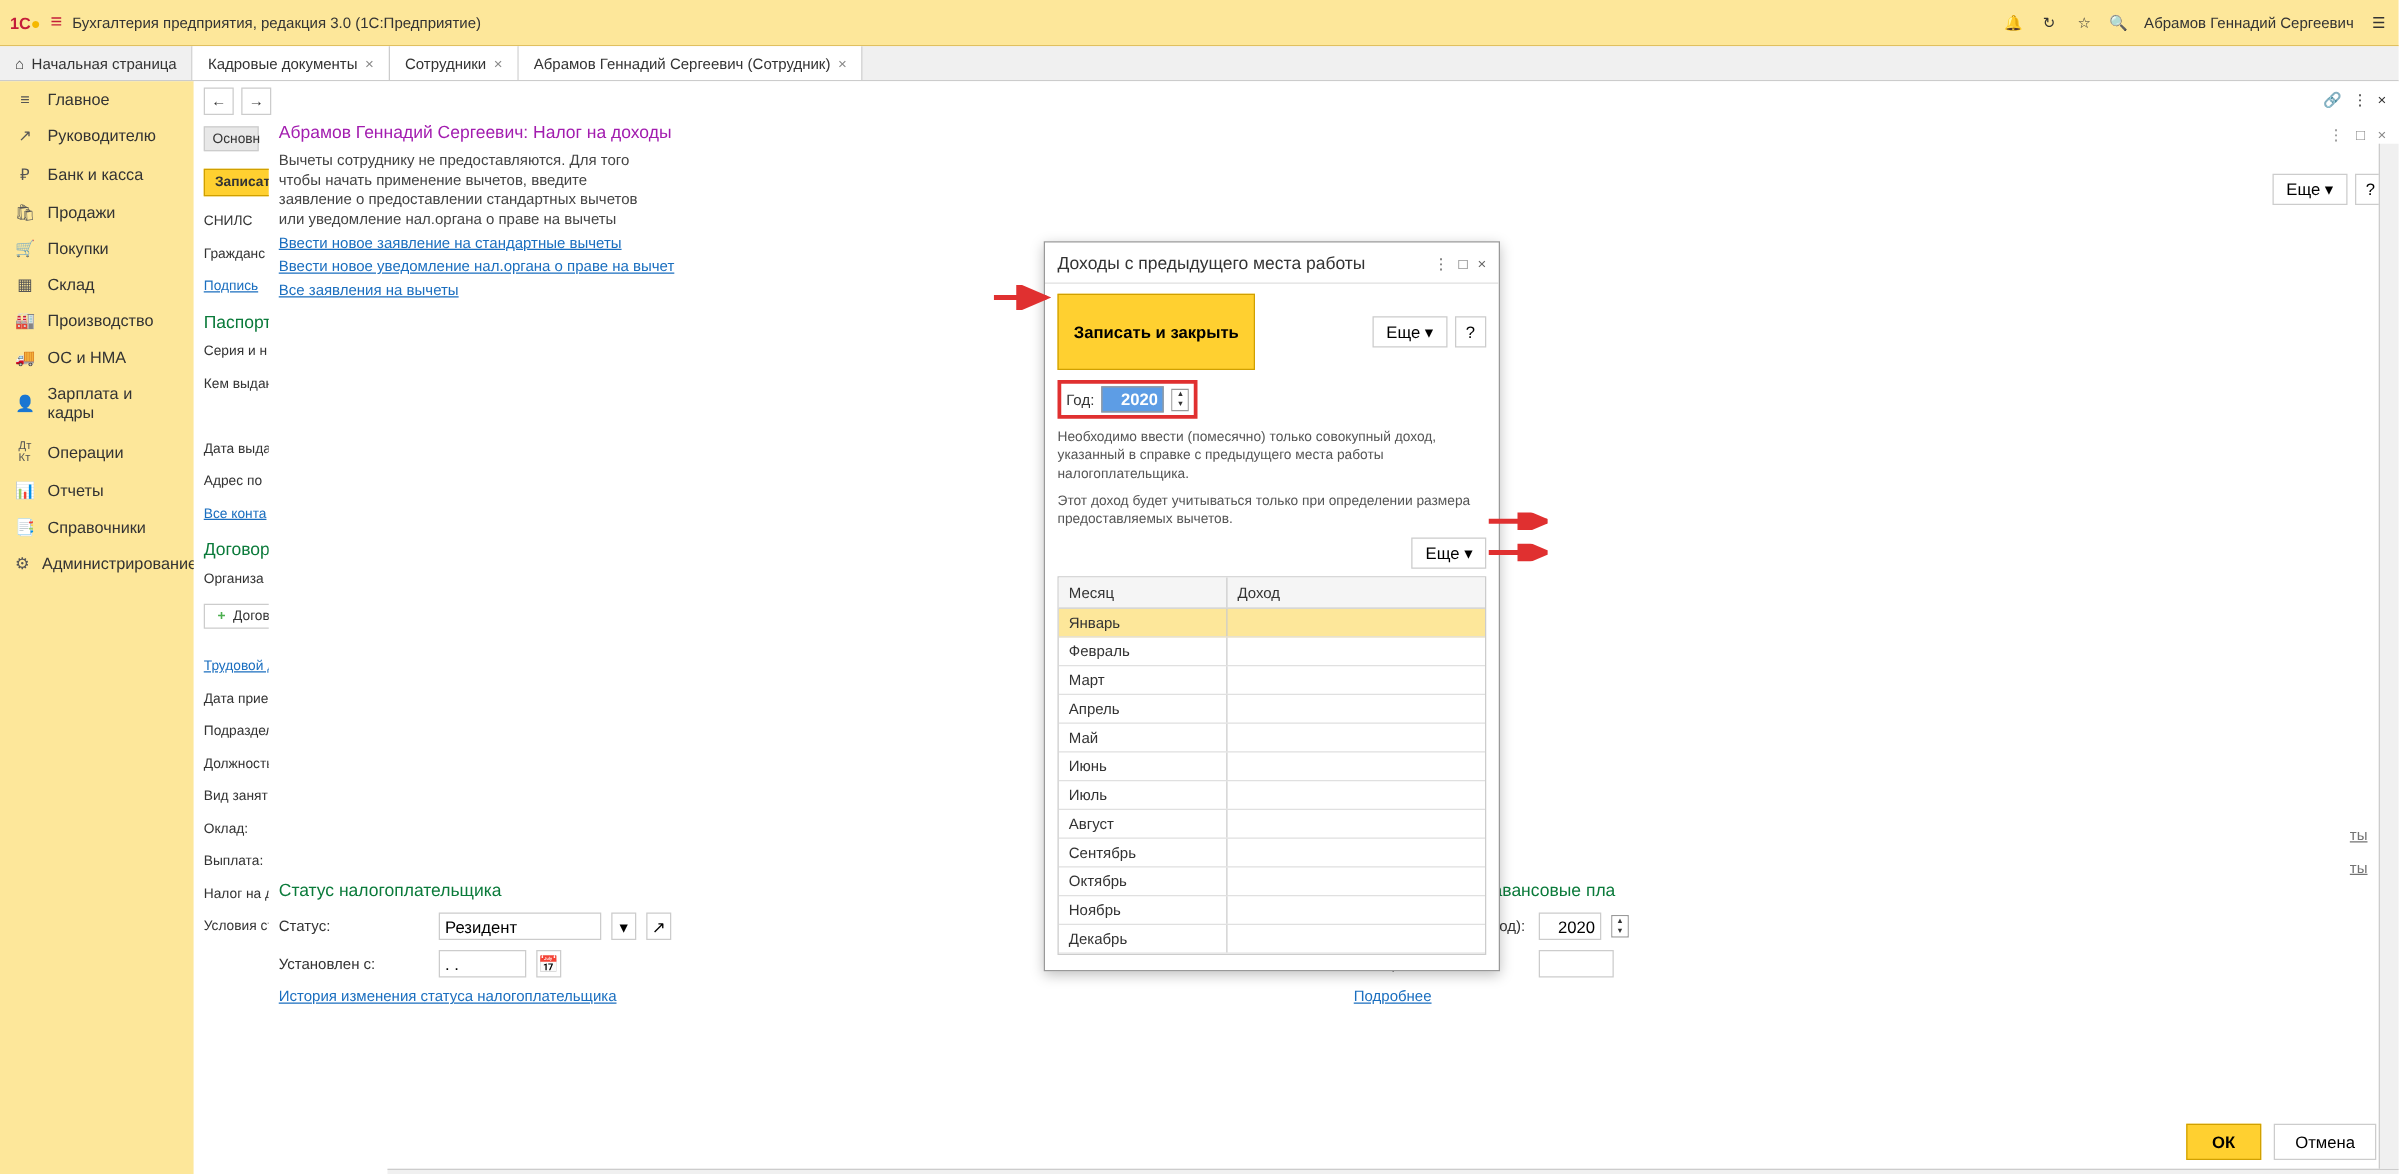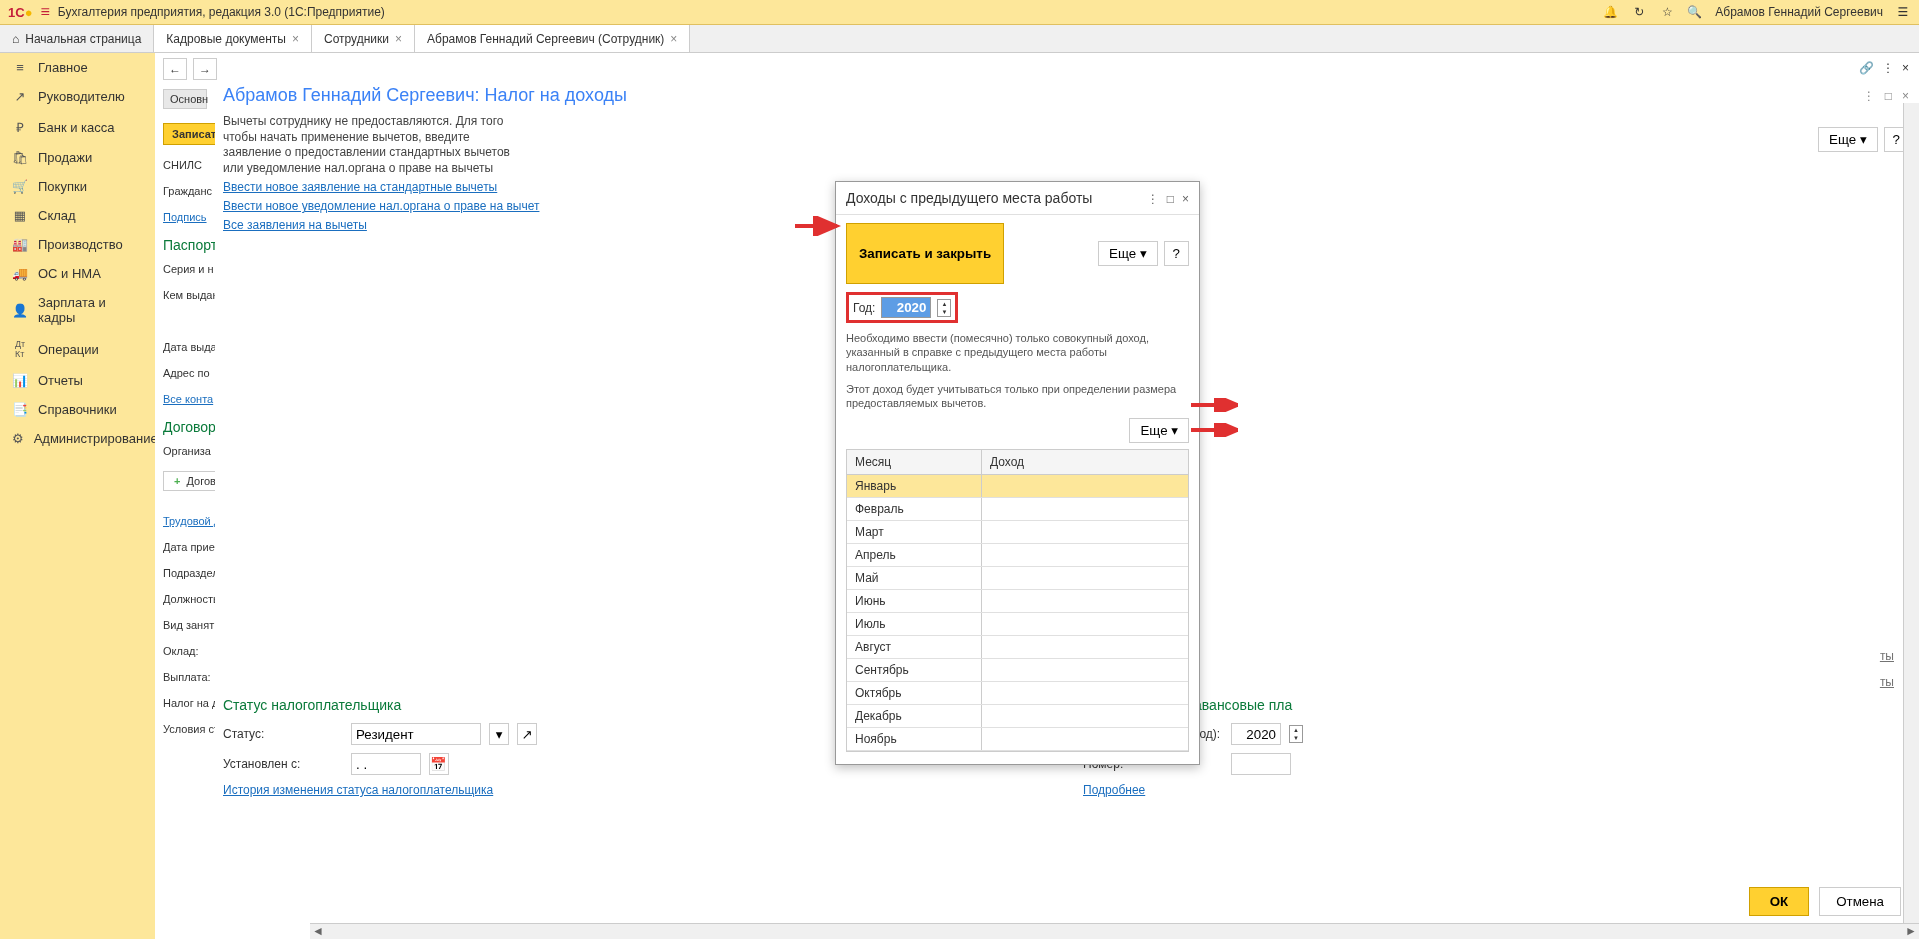--- a/index.html
+++ b/index.html
@@ -1,19 +1,19 @@
 <!DOCTYPE html>
 <html><head>
   <meta charset="utf-8">
   <style>
     * { box-sizing: border-box; margin: 0; padding: 0; font-family: Arial, sans-serif; }
     body { font-size: 12px; color: #333; background: #fff; overflow: hidden; }
     
     
-    .titlebar { height: 25px; background: #fde79a; display: flex; align-items: center; padding: 0 8px; border-bottom: 1px solid #e0c060; }
+    .titlebar { height: 37px; background: #fde79a; display: flex; align-items: center; padding: 0 8px; border-bottom: 1px solid #e0c060; }
     .titlebar-left { display: flex; align-items: center; gap: 8px; flex: 1; }
     .titlebar-right { display: flex; align-items: center; gap: 12px; }
     .logo { color: #c41e3a; font-weight: bold; font-size: 13px; }
     .title-text { font-size: 12px; color: #333; }
     .titlebar-icon { width: 16px; height: 16px; display: inline-flex; align-items: center; justify-content: center; cursor: pointer; }
     .hamburger { color: #c41e3a; font-size: 16px; cursor: pointer; }
     
     
     .tabsbar { height: 28px; background: #f0f0f0; display: flex; align-items: center; border-bottom: 1px solid #ccc; }
     .tab-home { display: flex; align-items: center; gap: 6px; padding: 0 12px; height: 100%; border-right: 1px solid #ccc; cursor: pointer; }
@@ -42,21 +42,21 @@
     .left-panel { width: 60px; padding: 4px 8px; overflow: hidden; }
     .left-panel div { margin-bottom: 14px; font-size: 11px; white-space: nowrap; }
     .left-panel .yellow-btn { background: #ffd030; border: 1px solid #d0a000; padding: 4px 8px; font-weight: bold; display: inline-block; }
     .left-panel .green-heading { color: #0a7a3a; font-size: 14px; margin-top: 10px; margin-bottom: 10px; }
     .left-panel .link { color: #1a6ebf; text-decoration: underline; cursor: pointer; }
     .left-panel .add-btn { border: 1px solid #ccc; padding: 3px 10px; background: #fff; display: inline-flex; gap: 6px; align-items: center; }
     .left-panel .plus { color: #4caf50; font-weight: bold; }
     
     
     .main-panel { flex: 1; padding: 0 16px 16px 8px; position: relative; overflow: auto; }
-    .page-title { font-size: 18px; color: #3b82f6; margin-bottom: 8px; }
+    .page-title { font-size: 14px; color: #a21caf; margin-bottom: 8px; }
     .info-text { font-size: 12px; color: #444; margin-bottom: 4px; max-width: 290px; line-height: 1.3; }
     .link-text { color: #1a6ebf; text-decoration: underline; cursor: pointer; display: inline-block; margin-bottom: 5px; font-size: 12px; }
     
     .section-row { display: flex; gap: 40px; margin-top: 460px; }
     .section-col { flex: 1; }
     .green-heading { color: #0a7a3a; font-size: 14px; margin-bottom: 10px; }
     .form-row { display: flex; align-items: center; gap: 8px; margin-bottom: 8px; font-size: 12px; }
     .form-label { width: 120px; }
     .form-input { border: 1px solid #ccc; height: 22px; padding: 0 4px; }
     .form-select { border: 1px solid #ccc; height: 22px; padding: 0 4px; width: 130px; }
@@ -383,25 +383,25 @@
             </div>
             <div class="month-row">
               <div class="month-col1">Сентябрь</div>
               <div class="month-col2"></div>
             </div>
             <div class="month-row">
               <div class="month-col1">Октябрь</div>
               <div class="month-col2"></div>
             </div>
             <div class="month-row">
+              <div class="month-col1">Ноябрь</div>
+              <div class="month-col2"></div>
+            </div>
+            <div class="month-row">
               <div class="month-col1">Декабрь</div>
-              <div class="month-col2"></div>
-            </div>
-            <div class="month-row">
-              <div class="month-col1">Ноябрь</div>
               <div class="month-col2"></div>
             </div>
           </div>
       </div>
       <div style="height:12px"></div>
     </div>
 
     <div class="arrow" style="left:640px;top:163px">
       <svg width="50" height="20">
           <defs>

